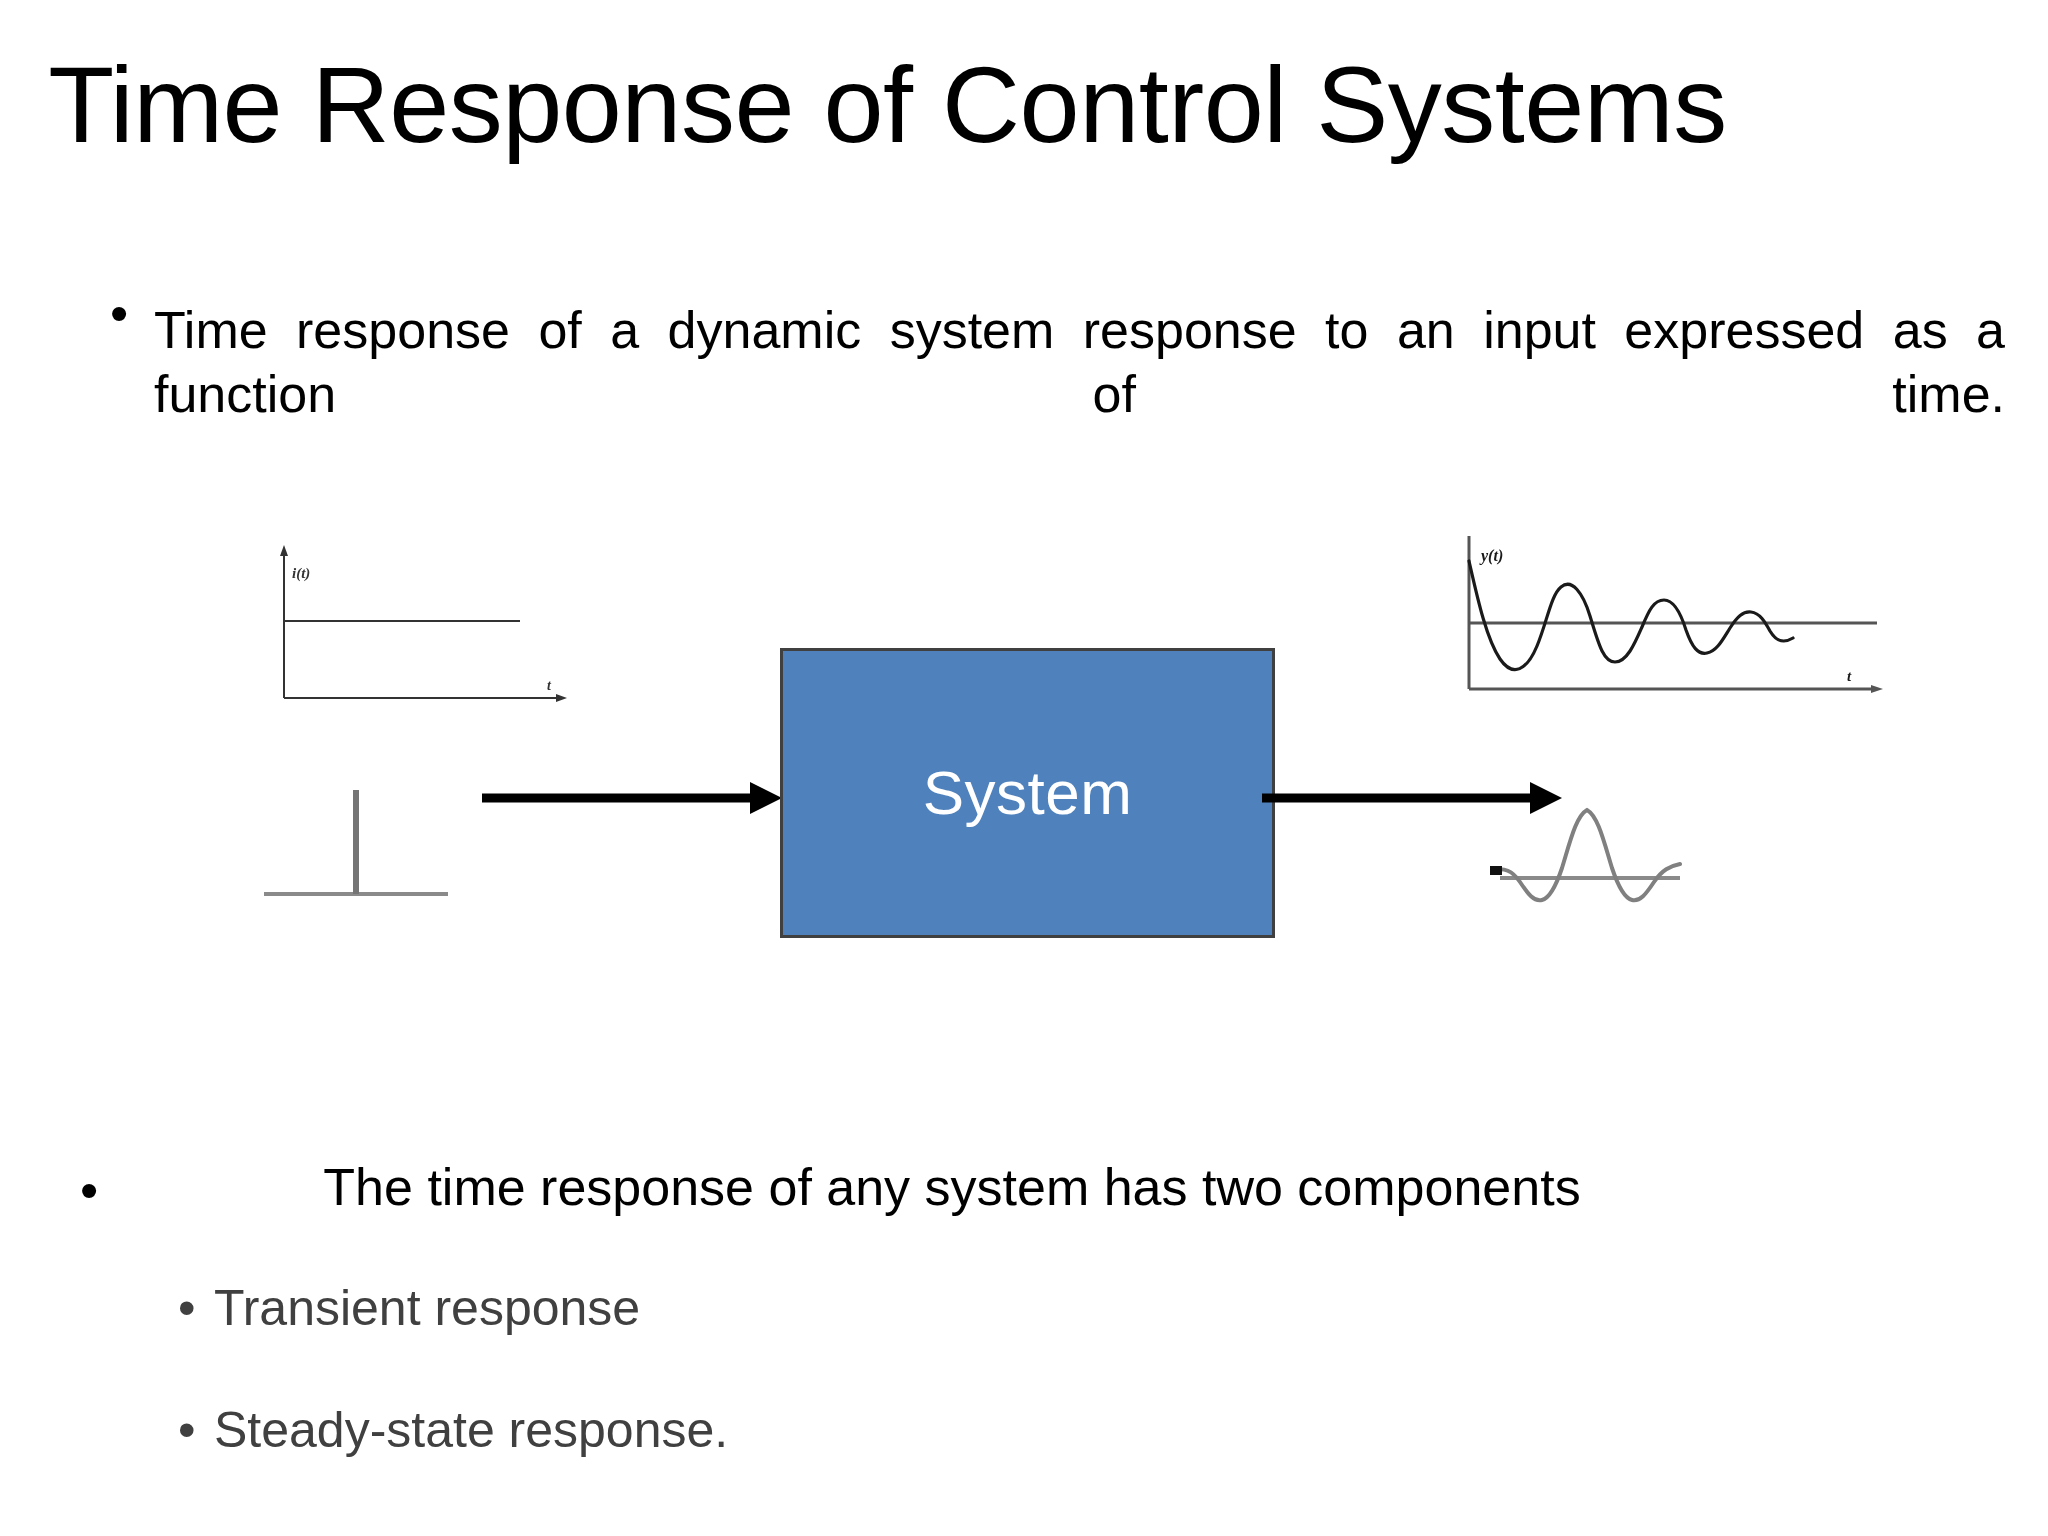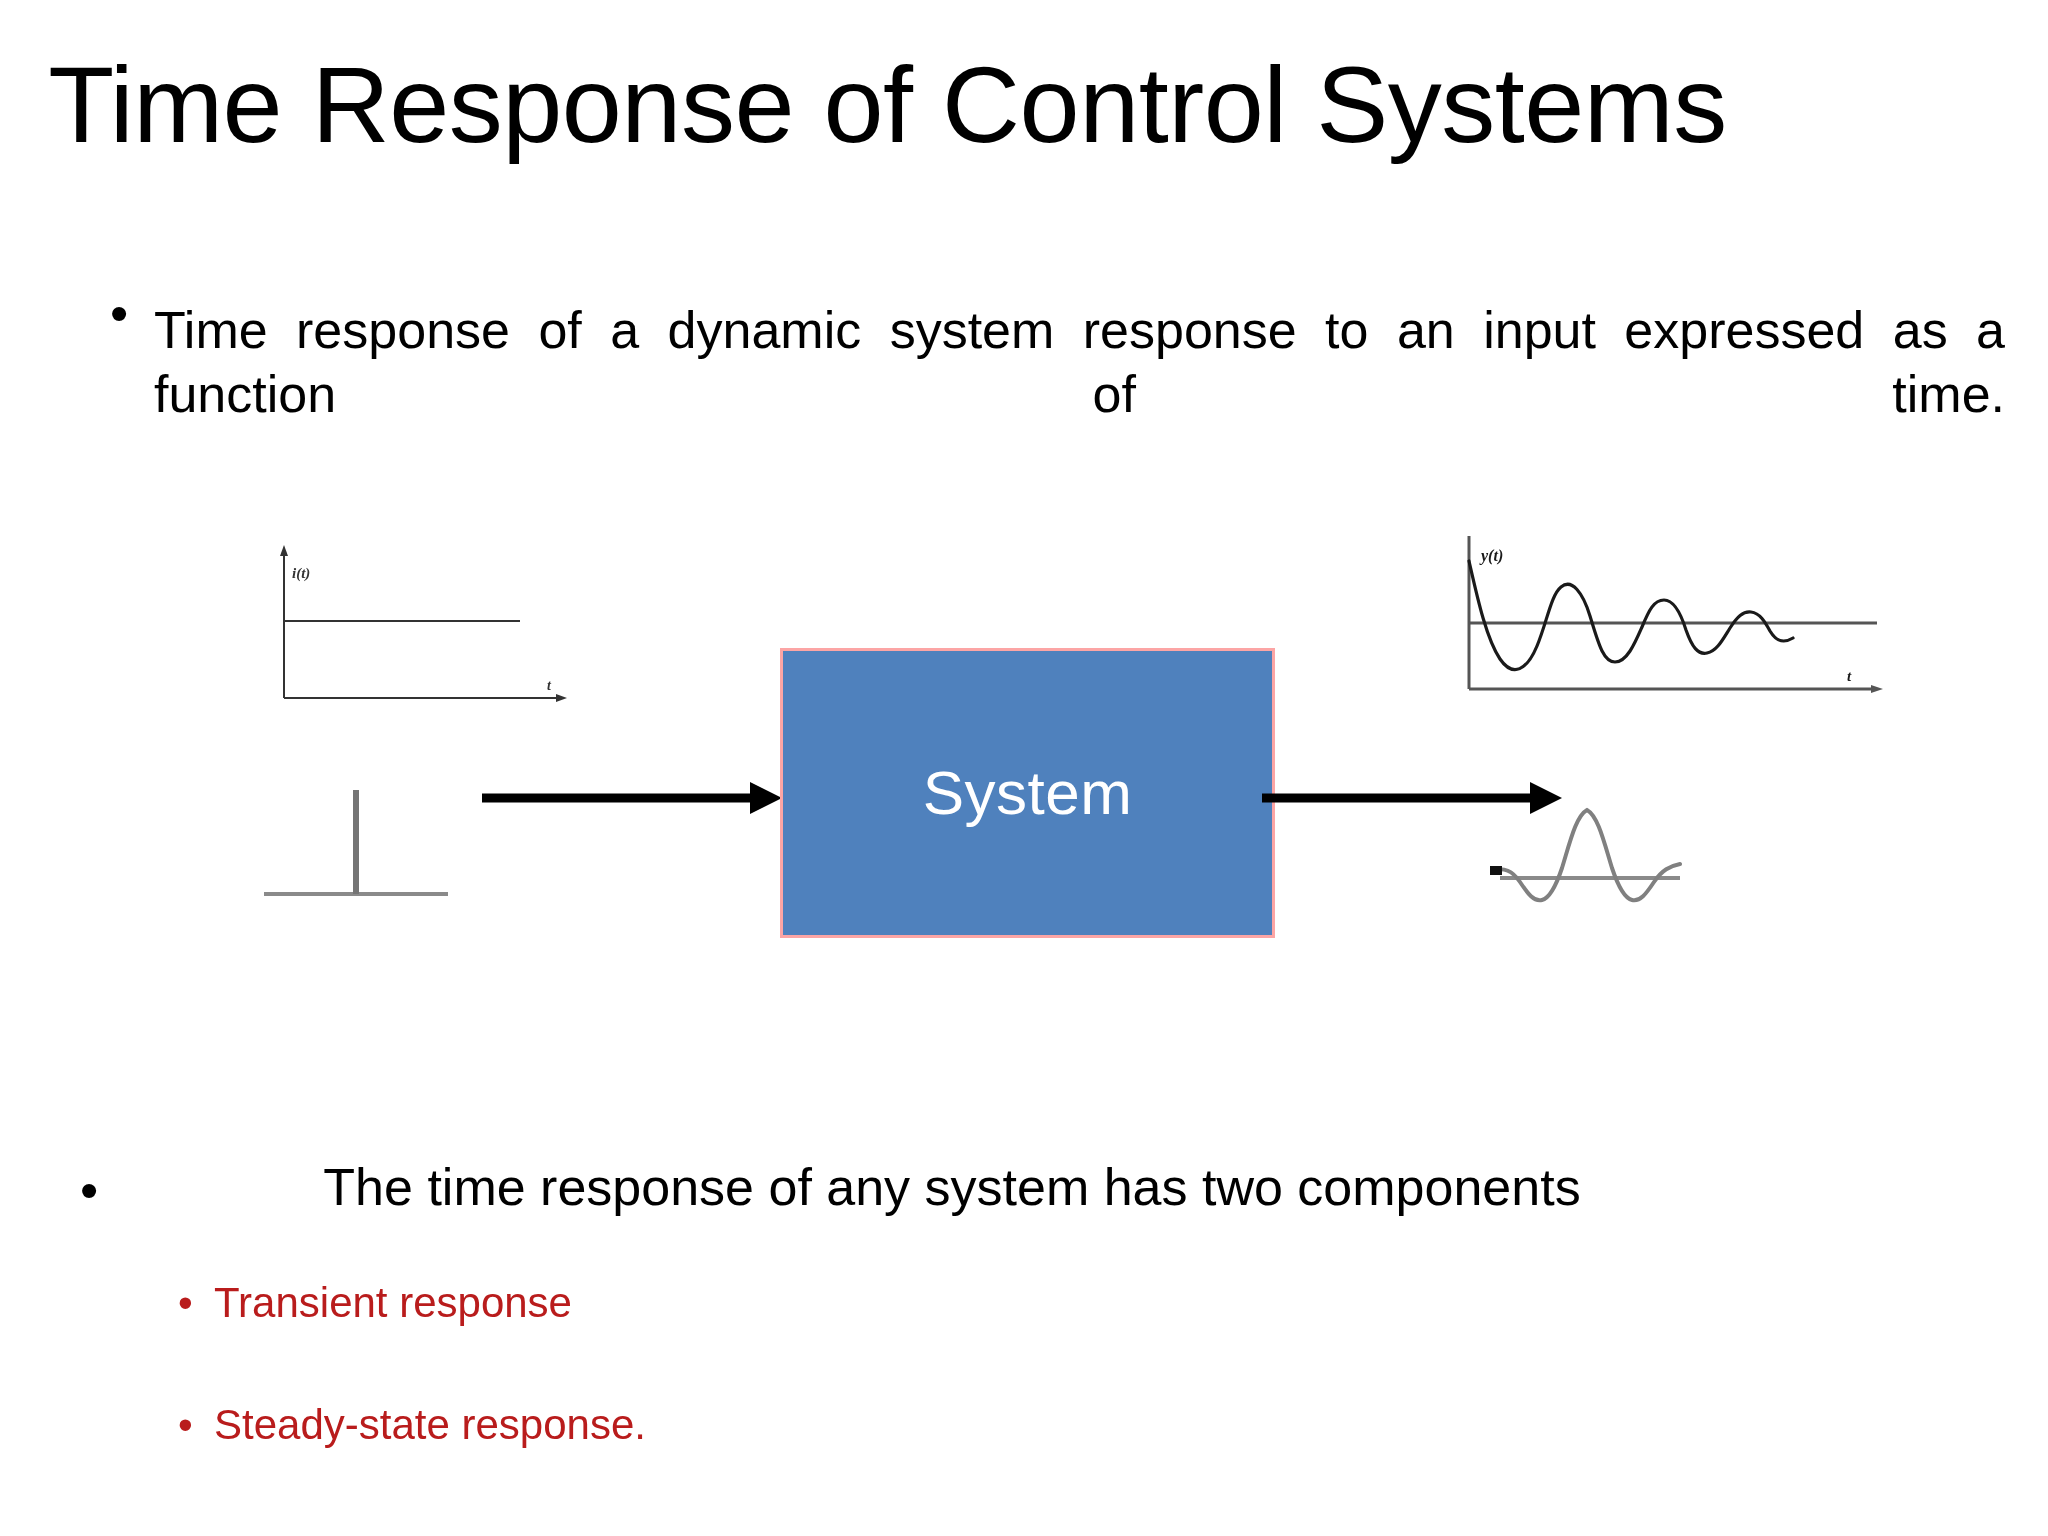--- a/index.html
+++ b/index.html
@@ -75,23 +75,23 @@
   }
 
   #bullet-components {
     left: 80px;
     top: 1155px;
     width: 1700px;
   }
 
   .bullet-l2 {
     position: absolute;
-    font-size: 42px;
+    font-size: 50px;
     line-height: 1.2;
-    color: #b91c1c;
+    color: #404040;
     white-space: nowrap;
   }
   .bullet-l2 .bullet-dot {
     display: inline-block;
     width: 36px;
   }
 
   #bullet-transient { left: 178px; top: 1278px; }
   #bullet-steady   { left: 178px; top: 1400px; }
 
@@ -104,21 +104,21 @@
     height: 500px;
   }
 
   .sys-box {
     position: absolute;
     left: 780px;
     top: 148px;
     width: 495px;
     height: 290px;
     background: #4F81BD;
-    border: 3px solid #fca5a5;
+    border: 3px solid #404040;
     box-sizing: border-box;
     display: flex;
     align-items: center;
     justify-content: center;
   }
   .sys-box-label {
     color: #ffffff;
     font-size: 62px;
     line-height: 1;
     font-weight: 400;

